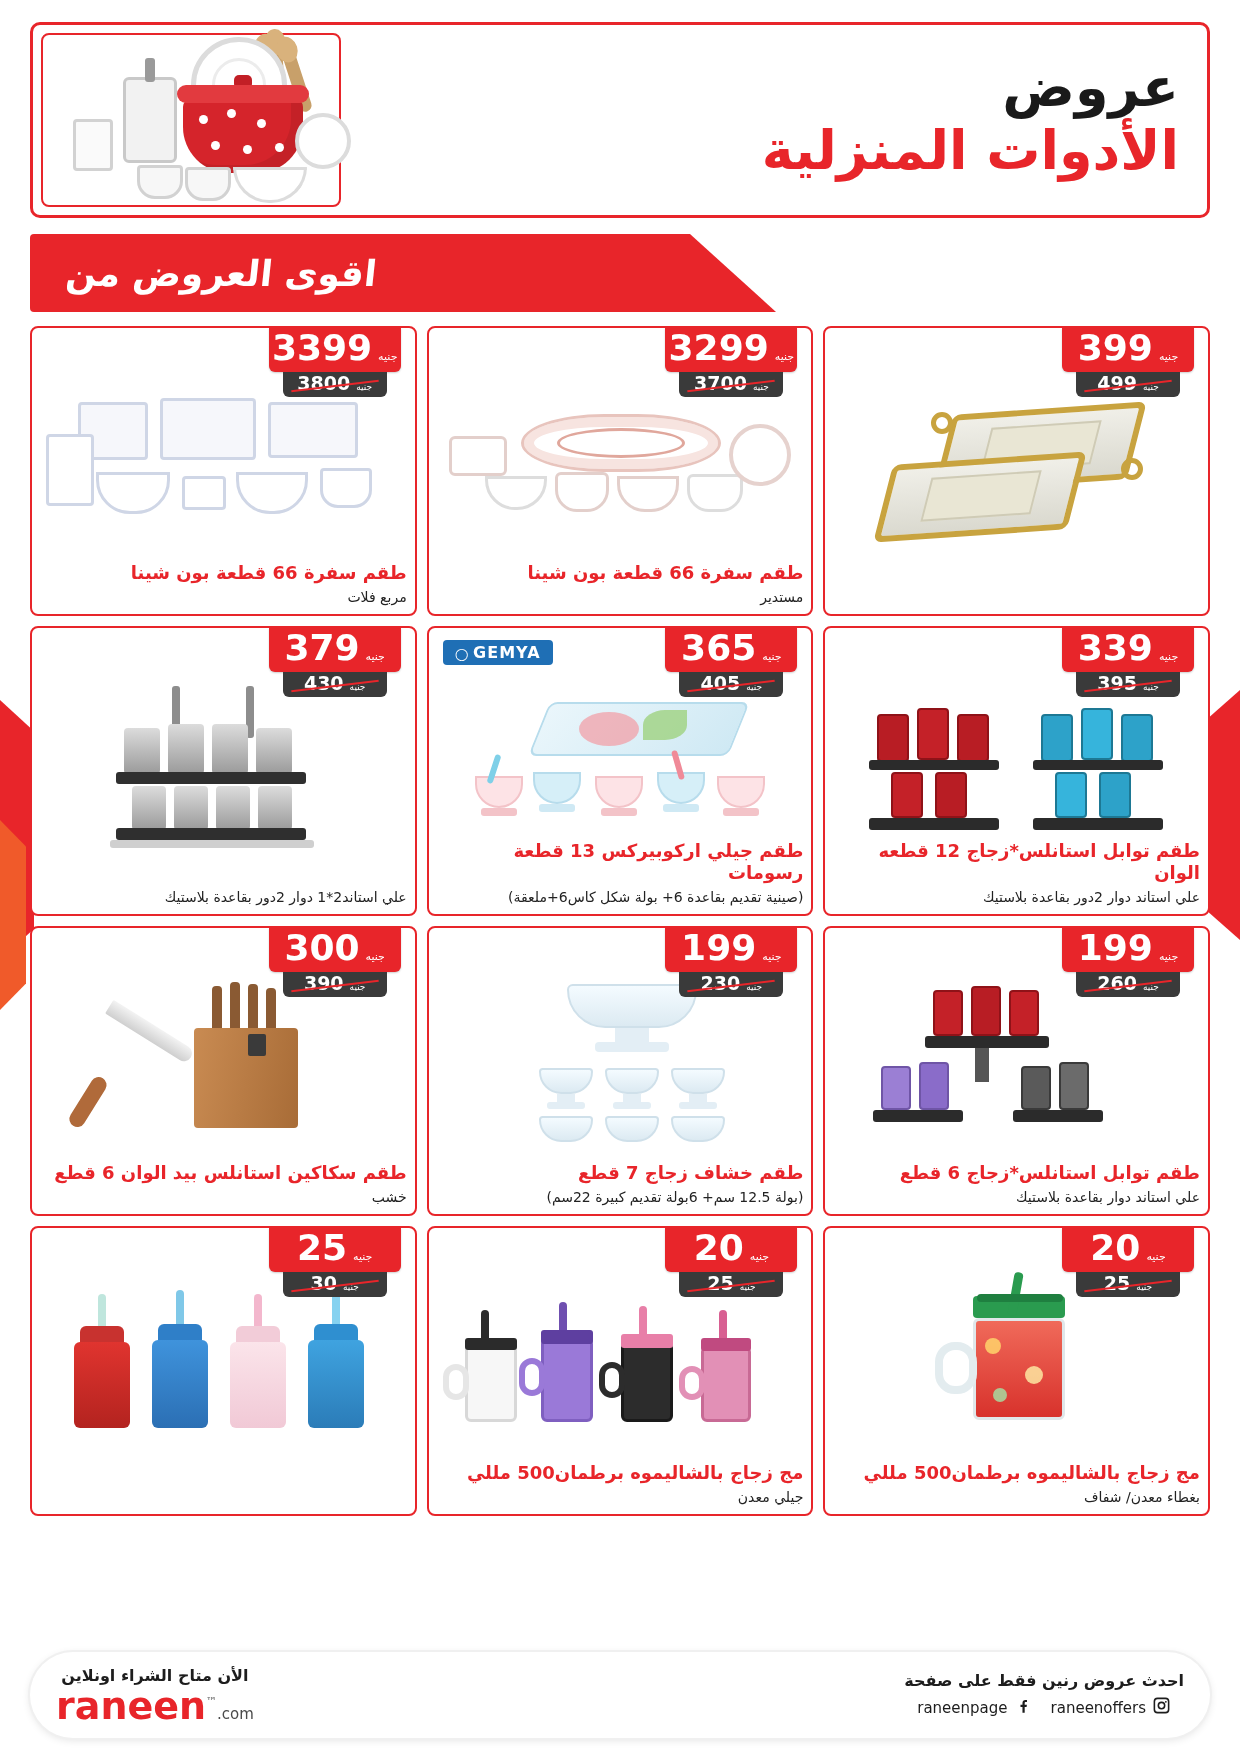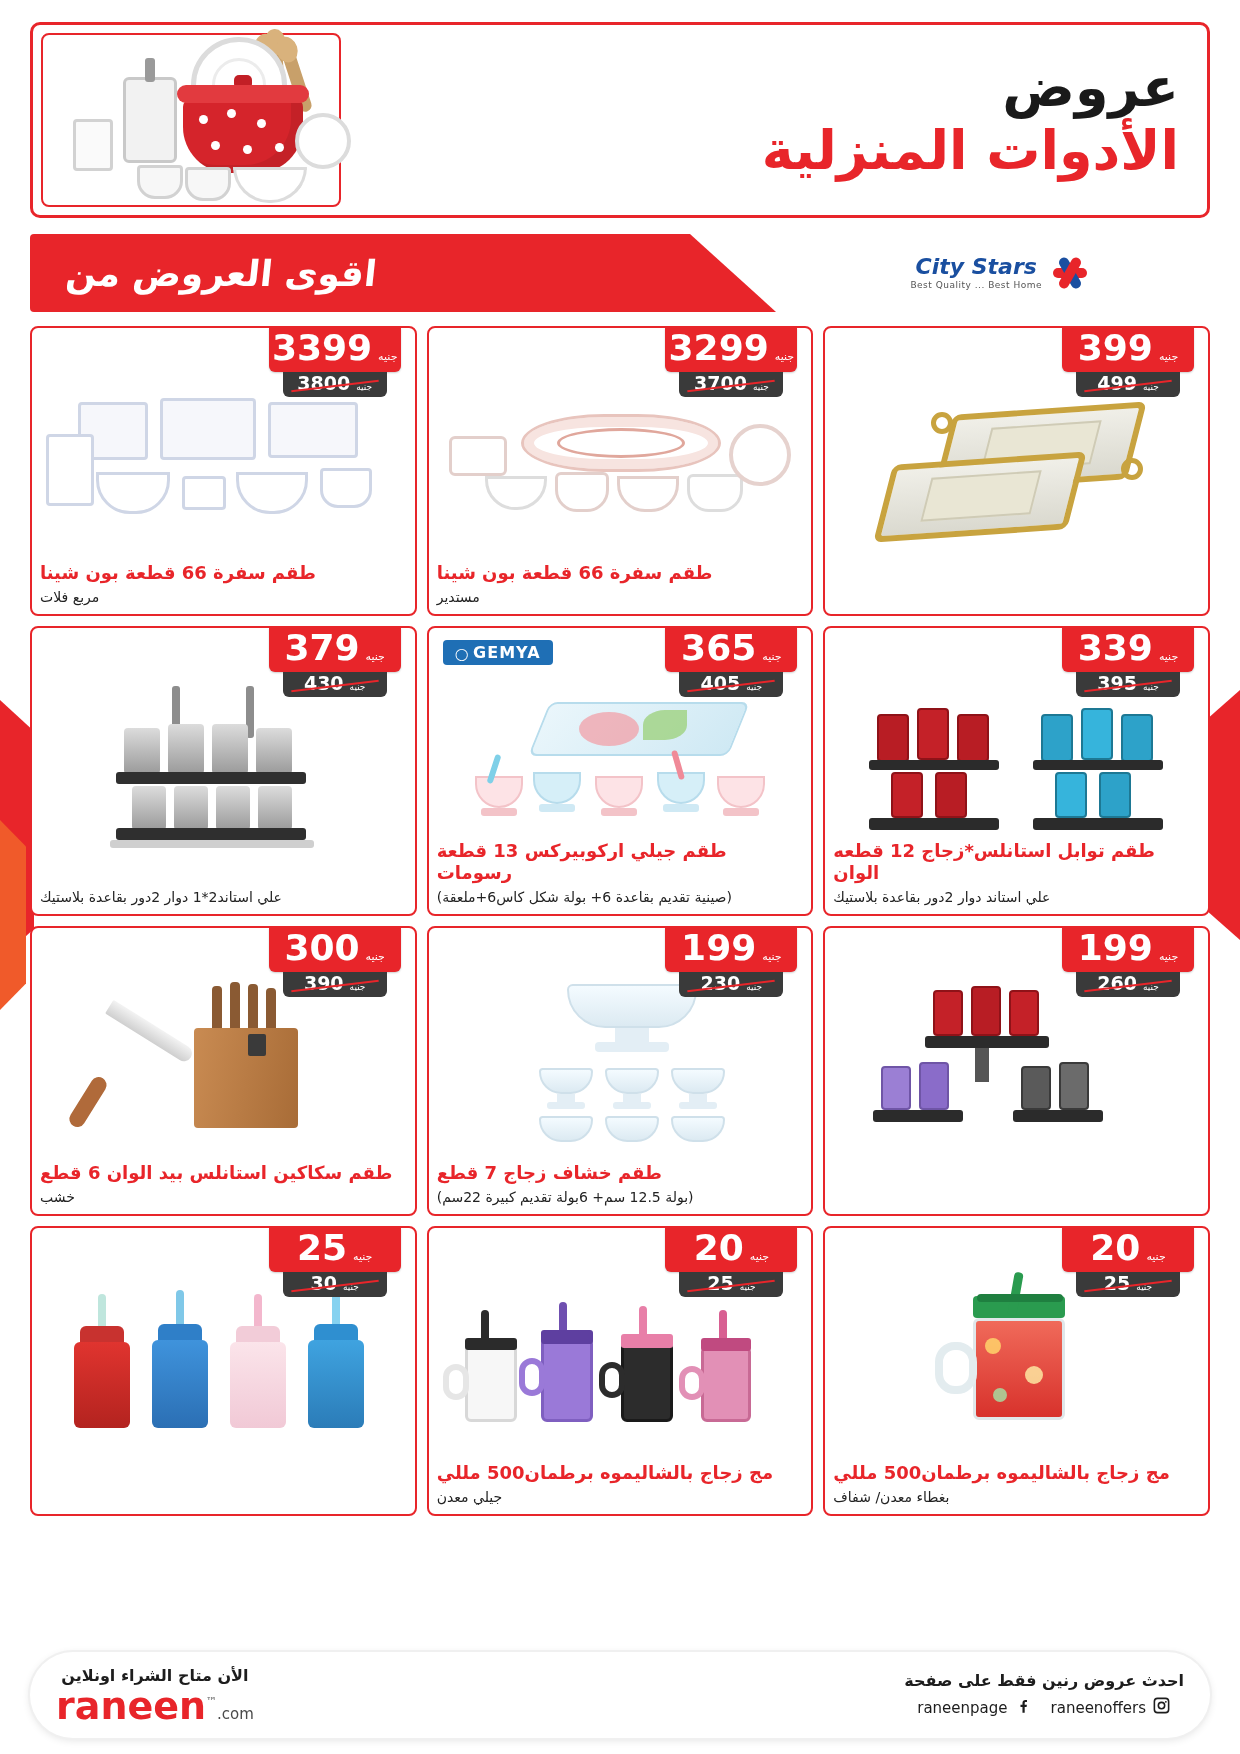--- a/index.html
+++ b/index.html
@@ -216,21 +216,21 @@
     padding: 3px 12px; border-radius: 4px; letter-spacing: 1px;
   }
   .gemya:after {
     content: "\025EF"; font-size: 12px; margin-right: 4px;
   }
   .pimg {
     position: absolute; left: 0; right: 0; top: 52px; height: 160px;
     display: flex; align-items: center; justify-content: center;
   }
   .ptexts {
-    position: absolute; left: 8px; right: 8px; bottom: 8px; text-align: left;
+    position: absolute; left: 8px; right: 8px; bottom: 8px; text-align: right;
   }
   .pname {
     color: #e8252a; font-size: 18px; font-weight: bold; line-height: 1.25;
   }
   .pdesc {
     color: #222; font-size: 14px; margin-top: 4px; line-height: 1.25;
   }
 
   
   .art { position: relative; width: 100%; height: 100%; }
@@ -303,31 +303,20 @@
       <div class="kw kw-bowl"></div>
       <div class="kw kw-cup"></div>
       <div class="kw kw-cup kw-cup2"></div>
     </div>
   </div>
 
   <div class="brandbar">
     <div class="red-band"></div>
     <div class="white-cut"></div>
     <div class="slogan">اقوى العروض من</div>
-    <div class="logo-wrap">
-      <div class="logo-star">
-        <span></span>
-          <span></span>
-          <span></span>
-      </div>
-      <div class="logo-text">
-        <div class="l1">City Stars</div>
-        <div class="l2">Best Quality ... Best Home</div>
-      </div>
-    </div>
   </div>
 
   <div class="grid">
 
     <div class="card">
       <div class="price-block">
         <div class="price-new">
           <span class="cur">جنيه</span>
           <span class="num">399</span>
         </div>
@@ -531,20 +520,24 @@
           <div class="sh" style="left:100px;top:56px;width:124px;height:12px;background:#2b2b2b;border-radius:3px;"></div>
           <div class="sh" style="left:150px;top:68px;width:14px;height:34px;background:#555;"></div>
           <div class="sh" style="left:56px;top:86px;width:30px;height:44px;background:#9b7fd4;border-radius:4px;border:2px solid #6f55a6;"></div>
           <div class="sh" style="left:94px;top:82px;width:30px;height:48px;background:#8a6cc9;border-radius:4px;border:2px solid #6f55a6;"></div>
           <div class="sh" style="left:48px;top:130px;width:90px;height:12px;background:#2b2b2b;border-radius:3px;"></div>
           <div class="sh" style="left:196px;top:86px;width:30px;height:44px;background:#5a5a5a;border-radius:4px;border:2px solid #3a3a3a;"></div>
           <div class="sh" style="left:234px;top:82px;width:30px;height:48px;background:#6b6b6b;border-radius:4px;border:2px solid #3a3a3a;"></div>
           <div class="sh" style="left:188px;top:130px;width:90px;height:12px;background:#2b2b2b;border-radius:3px;"></div>
         </div>
       </div>
+      <div class="ptexts">
+        <div class="pname">طقم توابل استانلس*زجاج 6 قطع</div>
+        <div class="pdesc">علي استاند دوار بقاعدة بلاستيك</div>
+      </div>
     </div>
 
     <div class="card">
       <div class="price-block">
         <div class="price-new">
           <span class="cur">جنيه</span>
           <span class="num">199</span>
         </div>
         <div class="price-old">
           <span class="cur">جنيه</span>

